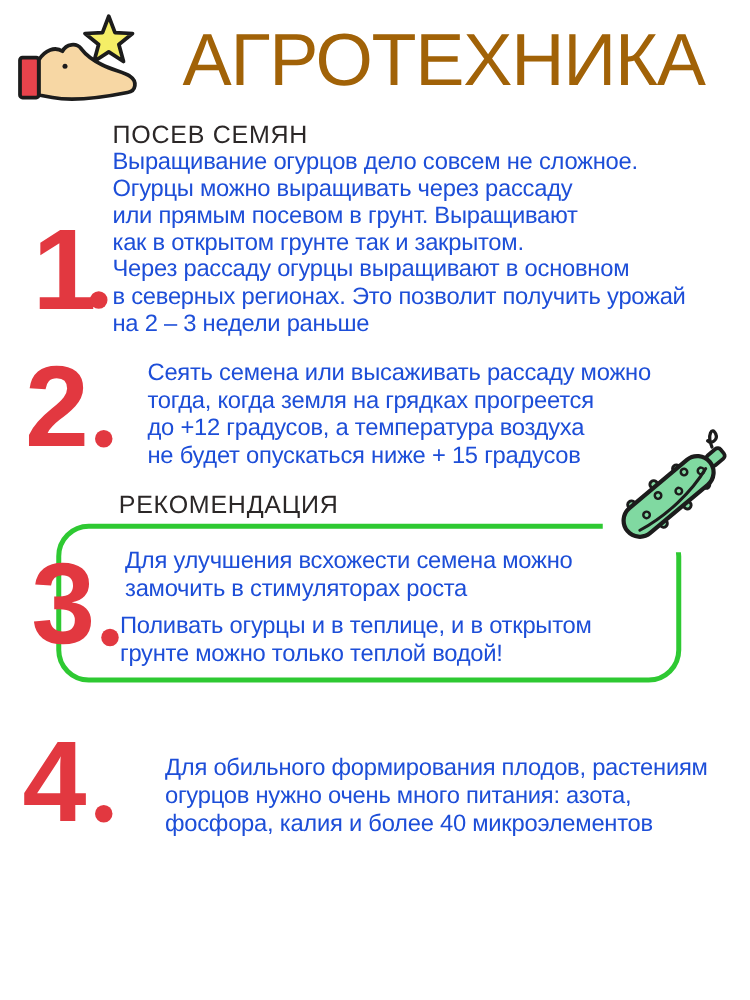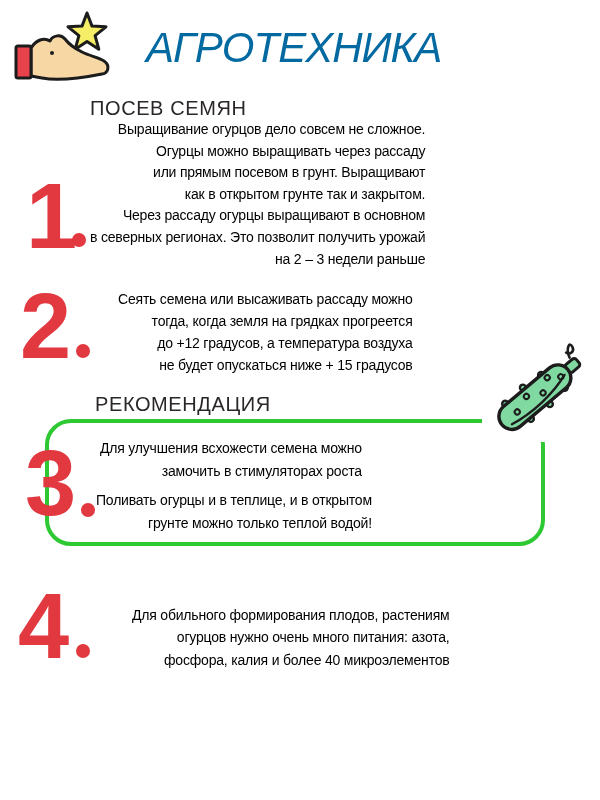--- a/index.html
+++ b/index.html
@@ -9,39 +9,37 @@
     width: 600px;
     height: 800px;
     background: #ffffff;
     overflow: hidden;
     font-family: "Liberation Sans", sans-serif;
     color: #2d2929;
   }
   .abs { position: absolute; }
   .page-title {
     left: 146px; top: 16px;
-    font-size: 42px; line-height: 64px;
+    font-size: 59px; line-height: 64px;
     letter-spacing: -1px;
-    color: #0369a1;
+    color: #a16207;
     white-space: pre;
-    font-style: italic;
   }
   .sec-heading {
     font-size: 20px; line-height: 24px;
     letter-spacing: 0.6px;
     color: #2b2727;
     white-space: pre;
     text-align: center;
   }
   .para {
-    font-size: 14px;
+    font-size: 19px;
     letter-spacing: -0.2px;
-    color: #000000;
+    color: #1d4ed8;
     white-space: pre;
-    text-align: right;
   }
   .big-num {
     font-size: 92px;
     line-height: 92px;
     font-weight: 700;
     color: #e23840;
     z-index: 3;
   }
   .num-digit { display: block; }
   .num-dot {

